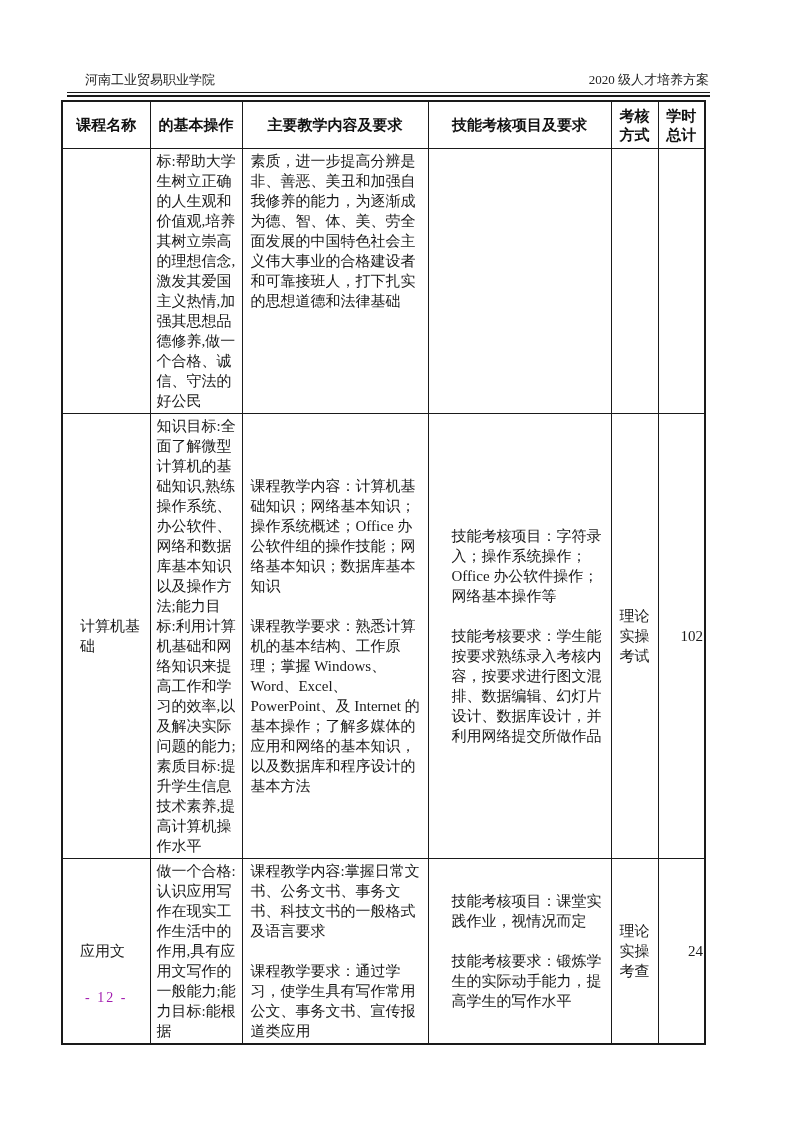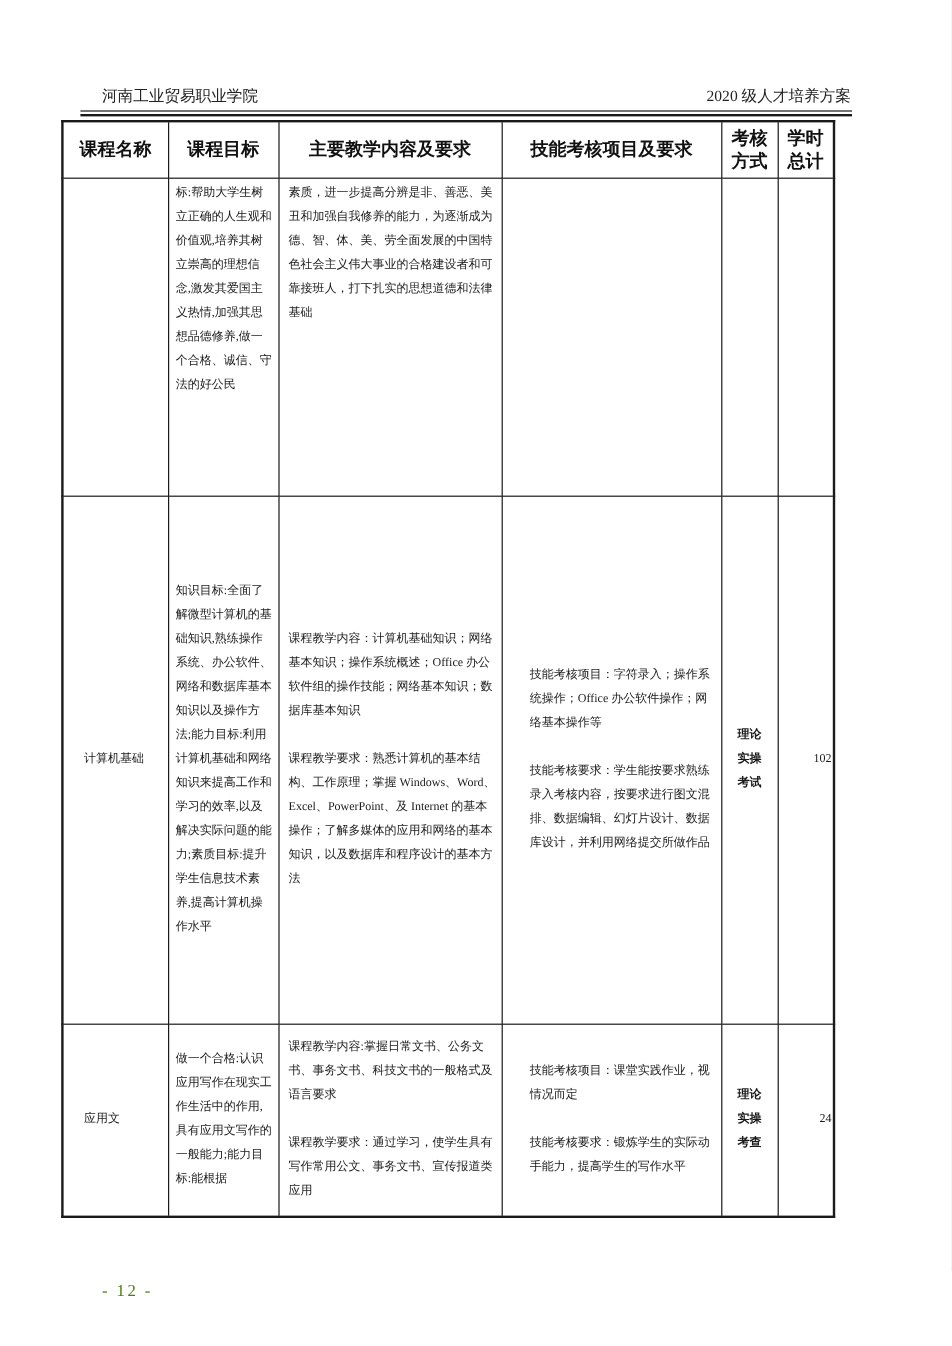--- a/index.html
+++ b/index.html
@@ -35,21 +35,21 @@
     position: absolute;
     left: 67px;
     top: 92px;
     width: 643px;
     height: 2px;
     border-top: 1px solid #1a1a1a;
     border-bottom: 2px solid #1a1a1a;
   }
   table.course-table {
     position: absolute;
-    left: 51px;
+    left: 61px;
     top: 100px;
     width: 643px;
     border-collapse: collapse;
     table-layout: fixed;
     border: 2px solid #1a1a1a;
   }
   .course-table th, .course-table td {
     border: 1px solid #1a1a1a;
     white-space: pre-line;
     overflow: hidden;
@@ -58,45 +58,45 @@
     font-family: "Liberation Sans", "DejaVu Sans", sans-serif;
     font-weight: bold;
     font-size: 15px;
     line-height: 19px;
     text-align: center;
     vertical-align: middle;
     padding: 2px 1px;
     color: #111;
   }
   .course-table td {
-    font-size: 10px;
+    font-size: 15px;
     line-height: 20px;
     vertical-align: middle;
     text-align: left;
     padding: 2px 5px;
     color: #1a1a1a;
   }
   tr.head-row   { height: 47px; }
   tr.row-0      { height: 265px; }
   tr.row-1      { height: 440px; }
   tr.row-2      { height: 161px; }
   tr.row-0 td   { vertical-align: top; }
   td.cell-name    { padding: 2px 4px 2px 17px; }
   td.cell-obj     { padding: 2px 3px 2px 6px; }
   td.cell-content { padding: 2px 4px 2px 8px; }
   td.cell-skill   { padding: 2px 4px 2px 23px; }
-  td.cell-method  { text-align: center; padding: 2px 1px; font-weight: bold; }
+  td.cell-method  { text-align: center; padding: 2px 1px; }
   td.cell-hours   { text-align: right; padding: 2px 1px; }
   .page-footer {
     position: absolute;
     left: 85px;
-    top: 1069px;
+    top: 990px;
     font-size: 14px;
     letter-spacing: 2px;
-    color: #4d7c0f;
+    color: #a21caf;
   }
 </style>
 </head>
 <body>
 
 <div class="page">
 
   <div class="doc-header">
     <span class="hdr-left">河南工业贸易职业学院</span>
     <span class="hdr-right">2020 级人才培养方案</span>
@@ -109,21 +109,21 @@
       <col style="width:88px">
       <col style="width:92px">
       <col style="width:186px">
       <col style="width:183px">
       <col style="width:47px">
       <col style="width:47px">
     </colgroup>
     <thead>
       <tr class="head-row">
         <th>课程名称</th>
-        <th>课程目标</th>
+        <th>的基本操作</th>
         <th>主要教学内容及要求</th>
         <th>技能考核项目及要求</th>
         <th>考核
 方式</th>
         <th>学时
 总计</th>
       </tr>
     </thead>
     <tbody>
       <tr class="row-0">

